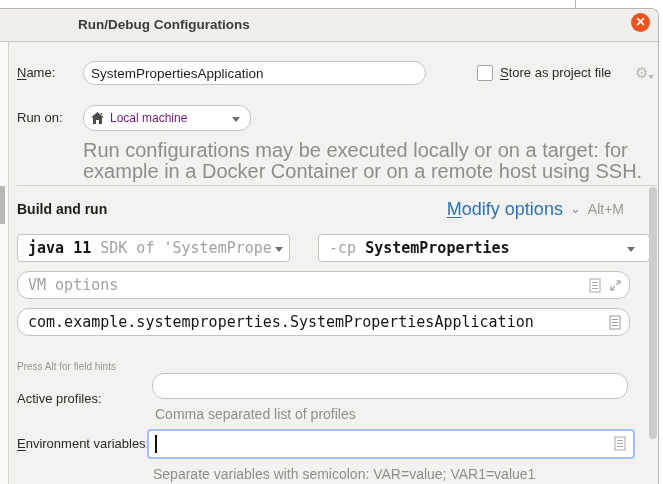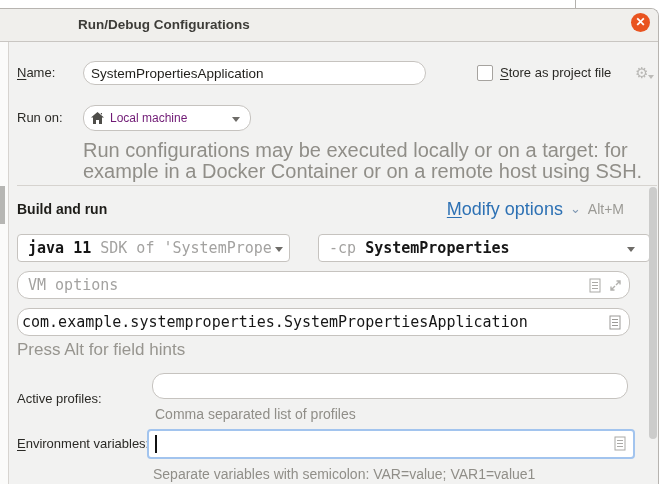--- a/index.html
+++ b/index.html
@@ -75,23 +75,23 @@
 
   .combo { height:28px; border-radius:4px; white-space:nowrap; overflow:hidden;
            line-height:26px; padding-left:10px; cursor:pointer; }
   .jdk-combo { left:17px; top:225px; width:273px; }
   .jdk-arrow { left:257px; top:12px; }
   .cp-combo { left:298px; top:225px; width:332px;margin-left:20px; }
   .cp-arrow { left:308px; top:12px; }
 
   .vm-field { left:17px; top:262px; width:613px; height:28px; line-height:26px; padding-left:10px; }
   .class-field { left:17px; top:299px; width:613px; height:28px; line-height:26px;
-                 padding-left:4px; white-space:nowrap; overflow:hidden; }
+                 padding-left:10px; white-space:nowrap; overflow:hidden; }
   .doc-ic { top:6px; }
-  .hint { left:17px; top:331px; font-size:17px; color:#97958f; }
+  .hint { left:17px; top:352px; font-size:10px; color:#97958f; }
 
   .ap-label { left:17px; top:364px; height:26px; line-height:26px;margin-top:13px; }
   .ap-field { left:152px; top:364px; width:476px; height:26px; }
   .helper { font-size:14px; color:#908e88; }
   .ap-helper { left:155px; top:397px; }
 
   .env-label { left:17px; top:420px; height:30px; line-height:30px; }
   .env-field { left:147px; top:420px; width:488px; height:30px; background:#ffffff;
                border:2px solid #a2c4ee; border-radius:4px; }
   .caret { left:6px; top:4px; width:1.5px; height:18px; background:#111111; }

